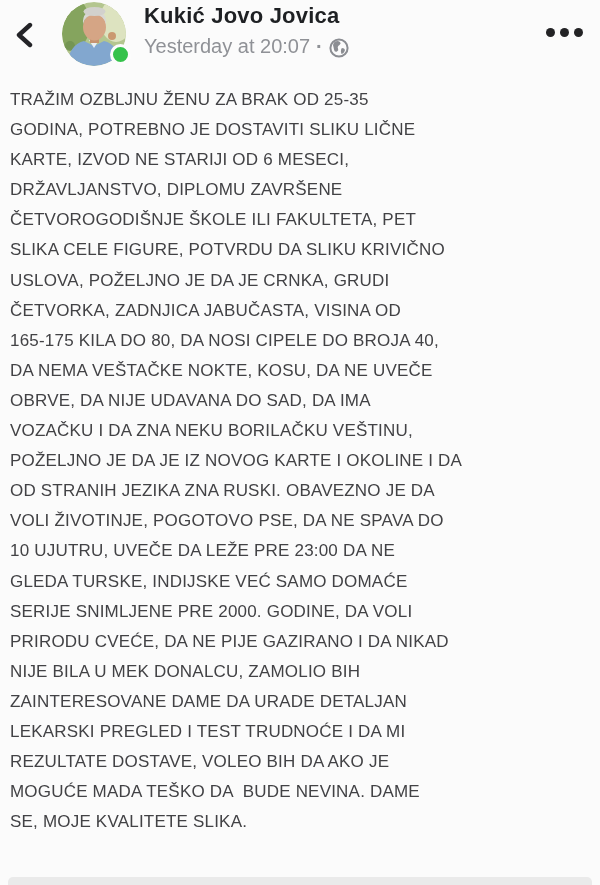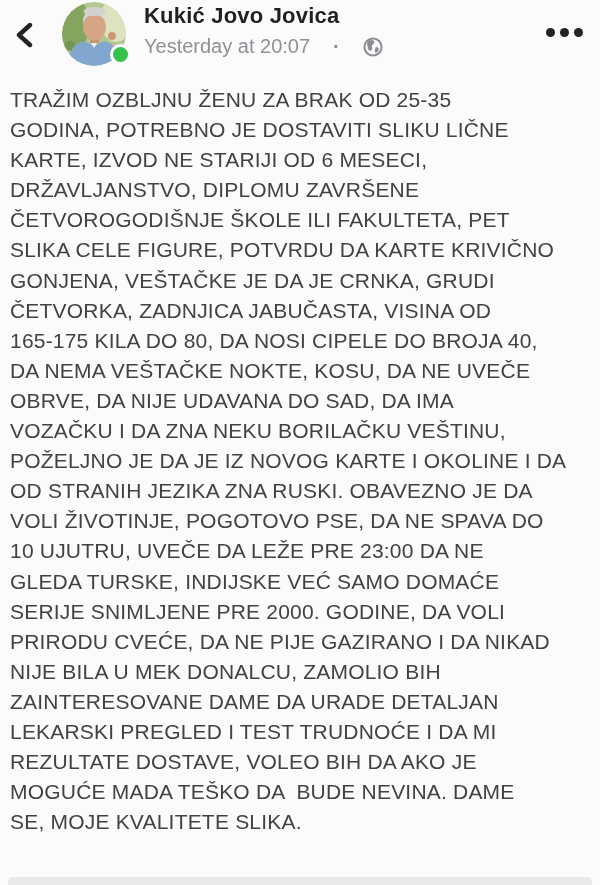--- a/index.html
+++ b/index.html
@@ -25,37 +25,37 @@
     box-sizing:border-box;border-radius:50%;
     background:#35c24b;border:3px solid #fcfcfc;
   }
   .name{
     position:absolute;left:144px;top:3px;
     font-size:22px;font-weight:bold;color:#1e2023;letter-spacing:.2px;
     line-height:26px;white-space:nowrap;cursor:pointer;
   }
   .meta{
     position:absolute;left:144px;top:34px;height:24px;
-    display:flex;align-items:center;gap:23px;
+    display:flex;align-items:flex-end;gap:6px;
     font-size:20px;color:#8f9196;white-space:nowrap;
   }
   .meta .sep{font-weight:bold;color:#8f9196;}
   .globe{width:20px;height:20px;display:block;margin-top:2px;}
   .more-btn{
     position:absolute;left:546px;top:22px;width:40px;height:20px;
     background:none;border:none;padding:0;cursor:pointer;
     display:flex;align-items:center;justify-content:flex-start;gap:5px;
   }
   .more-btn i{
     display:block;width:9px;height:9px;border-radius:50%;background:#232325;
   }
   
   .post-text{
     position:absolute;left:10px;top:85px;width:588px;
-    font-size:21px;line-height:30.1px;letter-spacing:.2px;
+    font-size:17px;line-height:30.1px;letter-spacing:.2px;
     color:#424245;
   }
   .post-text .ln{white-space:pre;}
   
   .bottom-bar{
     position:absolute;left:8px;top:877px;width:584px;height:10px;
     background:#eaeaea;border-radius:5px 5px 0 0;
   }
 </style>
 </head>
@@ -115,22 +115,22 @@
       <i></i>
   </button>
 </div>
 
 <div class="post-text">
   <div class="ln">TRAŽIM OZBLJNU ŽENU ZA BRAK OD 25-35</div>
   <div class="ln">GODINA, POTREBNO JE DOSTAVITI SLIKU LIČNE</div>
   <div class="ln">KARTE, IZVOD NE STARIJI OD 6 MESECI,</div>
   <div class="ln">DRŽAVLJANSTVO, DIPLOMU ZAVRŠENE</div>
   <div class="ln">ČETVOROGODIŠNJE ŠKOLE ILI FAKULTETA, PET</div>
-  <div class="ln">SLIKA CELE FIGURE, POTVRDU DA KARTE KRIVIČNO</div>
-  <div class="ln">GONJENA, VEŠTAČKE JE DA JE CRNKA, GRUDI</div>
+  <div class="ln">SLIKA CELE FIGURE, POTVRDU DA SLIKU KRIVIČNO</div>
+  <div class="ln">USLOVA, POŽELJNO JE DA JE CRNKA, GRUDI</div>
   <div class="ln">ČETVORKA, ZADNJICA JABUČASTA, VISINA OD</div>
   <div class="ln">165-175 KILA DO 80, DA NOSI CIPELE DO BROJA 40,</div>
   <div class="ln">DA NEMA VEŠTAČKE NOKTE, KOSU, DA NE UVEČE</div>
   <div class="ln">OBRVE, DA NIJE UDAVANA DO SAD, DA IMA</div>
   <div class="ln">VOZAČKU I DA ZNA NEKU BORILAČKU VEŠTINU,</div>
   <div class="ln">POŽELJNO JE DA JE IZ NOVOG KARTE I OKOLINE I DA</div>
   <div class="ln">OD STRANIH JEZIKA ZNA RUSKI. OBAVEZNO JE DA</div>
   <div class="ln">VOLI ŽIVOTINJE, POGOTOVO PSE, DA NE SPAVA DO</div>
   <div class="ln">10 UJUTRU, UVEČE DA LEŽE PRE 23:00 DA NE</div>
   <div class="ln">GLEDA TURSKE, INDIJSKE VEĆ SAMO DOMAĆE</div>

